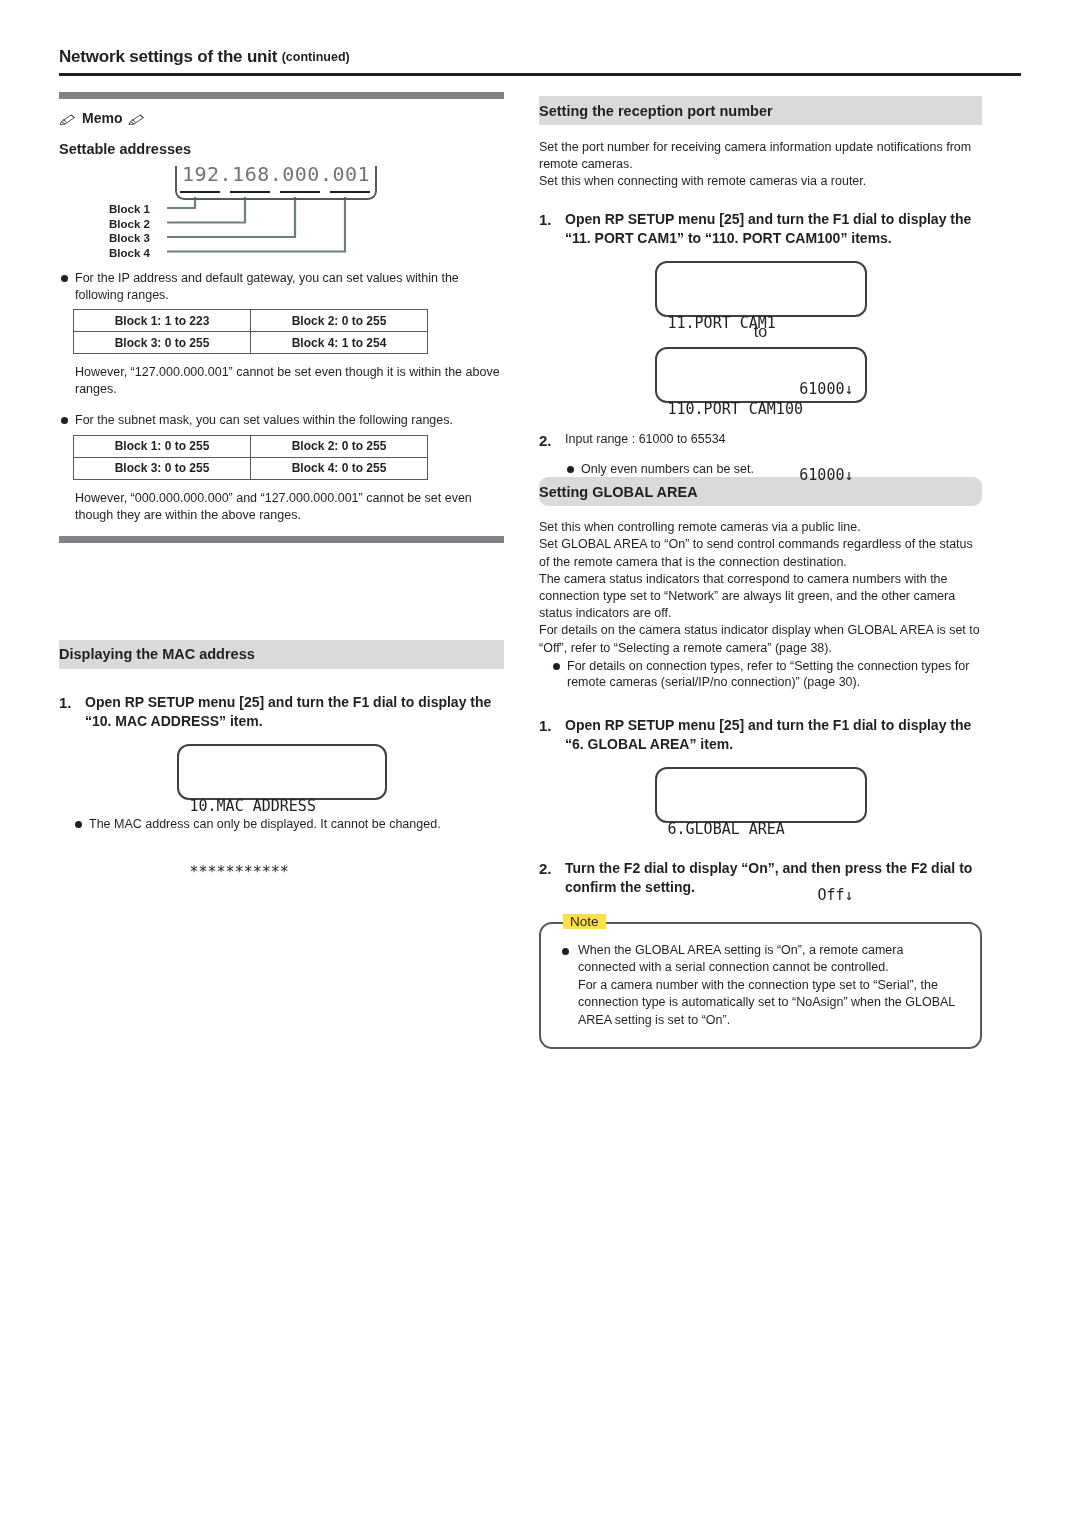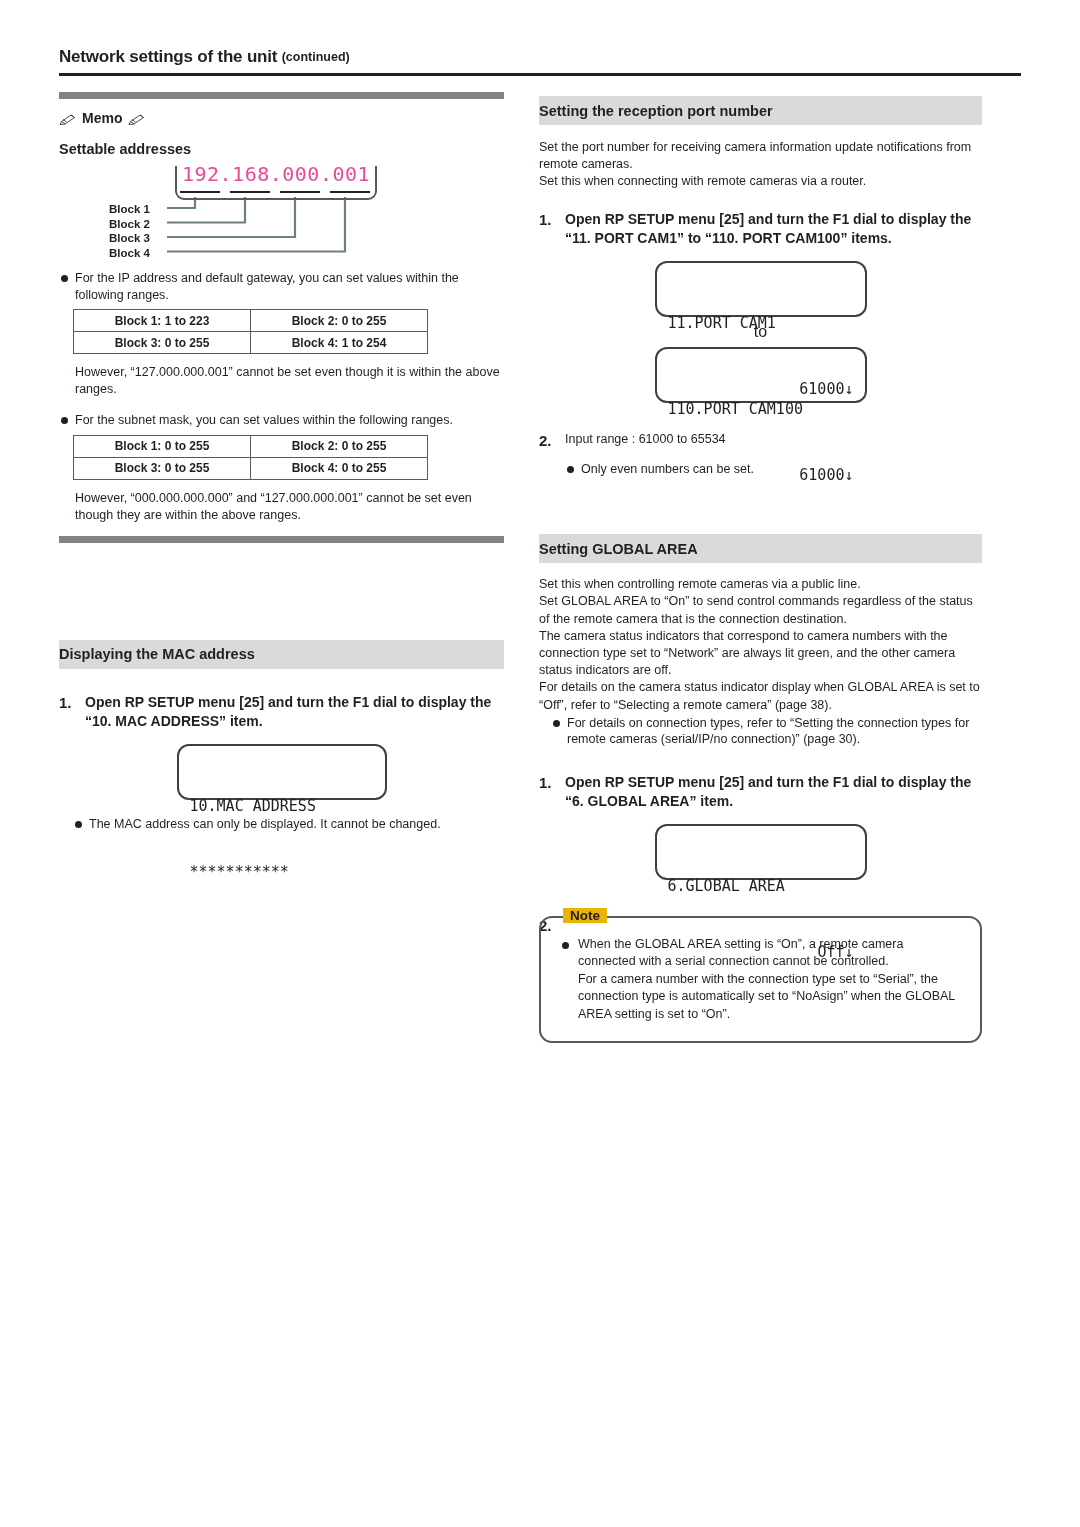--- a/index.html
+++ b/index.html
@@ -117,21 +117,21 @@
   .ip-bracket::after { content: none; }
   .ip-value {
     position: absolute;
     left: 0;
     top: -4px;
     width: 202px;
     text-align: center;
     font-family: "DejaVu Sans Mono", monospace;
     font-size: 20px;
     letter-spacing: 0.5px;
-    color: #ec4899;
+    color: #737373;
     white-space: pre;
   }
   .ip-underlines {
     position: absolute;
     left: 0;
     top: 25px;
     width: 202px;
     height: 2px;
   }
   .ip-underlines span {
@@ -285,24 +285,24 @@
     margin-top: 24px;
     border: 2px solid #58595b;
     border-radius: 13px;
     width: 443px;
     padding: 18px 18px 18px 20px;
   }
   .note-label {
     position: absolute;
     left: 22px;
     top: -10px;
-    background: #eab308;
+    background: #fde047;
     padding: 0 7px;
     font-size: 13.5px;
-    font-weight: bold;
+    font-weight: normal;
     color: #231f20;
   }
   .note-item {
     position: relative;
     padding-left: 17px;
     font-size: 12.5px;
     line-height: 17.5px;
   }
   .note-item .dot {
     position: absolute;
@@ -492,21 +492,21 @@
       <span class="num">2.</span>
     </div>
 
     <div class="step-sub" style="font-weight:normal;margin-top:9px;">Input range  :  61000 to 65534</div>
 
     <div class="bullet-para" style="margin-top:14px;padding-left:42px;">
       <span class="dot" style="left:28px;"></span>
       <span>Only even numbers can be set.</span>
     </div>
 
-    <div class="section-head right" style="margin-top:57px;">
+    <div class="section-head right" style="border-radius:9px;">
       <span>Setting GLOBAL AREA</span>
     </div>
 
     <div class="body-text" style="margin-top:13px;white-space:pre-line;">Set this when controlling remote cameras via a public line.
 Set GLOBAL AREA to “On” to send control commands regardless of the status of the remote camera that is the connection destination.
 The camera status indicators that correspond to camera numbers with the connection type set to “Network” are always lit green, and the other camera status indicators are off.
 For details on the camera status indicator display when GLOBAL AREA is set to “Off”, refer to “Selecting a remote camera” (page 38).</div>
 
     <div class="bullet-para" style="margin-top:1px;padding-left:28px;">
       <span class="dot" style="left:14px;"></span>
@@ -520,20 +520,21 @@
 
     <div class="lcd-center" style="margin-top:12px;">
       <div class="lcd lcd-wide">
         <div class="line1">6.GLOBAL AREA</div>
         <div class="line2">Off↓</div>
       </div>
     </div>
 
     <div class="step" style="margin-top:36px;">
       <span class="num">2.</span>
+      <span>Turn the F2 dial to display “On”, and then press the F2 dial to confirm the setting.</span>
     </div>
 
     <div class="note-box">
       <div class="note-label">Note</div>
       <div class="note-item">
         <span class="dot"></span>
         <span style="white-space:pre-line;">When the GLOBAL AREA setting is “On”, a remote camera connected with a serial connection cannot be controlled.
 For a camera number with the connection type set to “Serial”, the connection type is automatically set to “NoAsign” when the GLOBAL AREA setting is set to “On”.</span>
       </div>
     </div>

